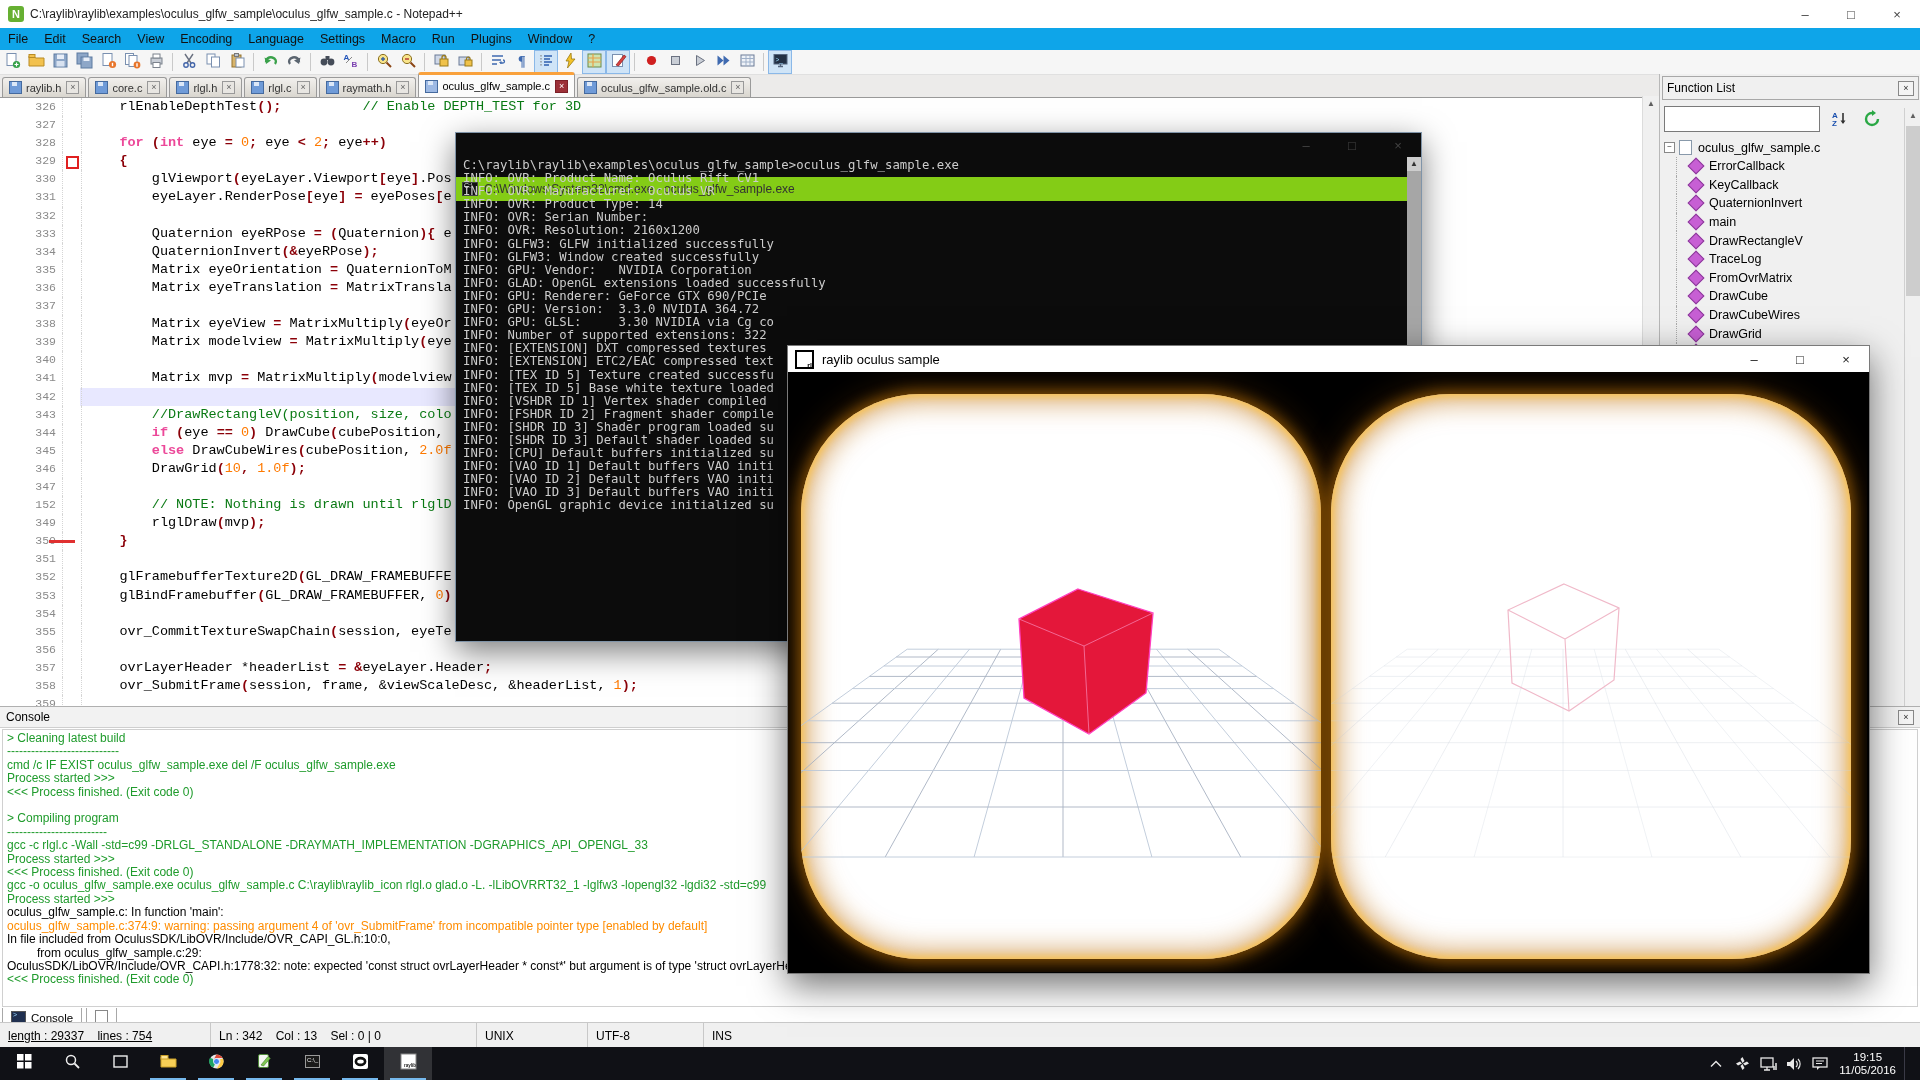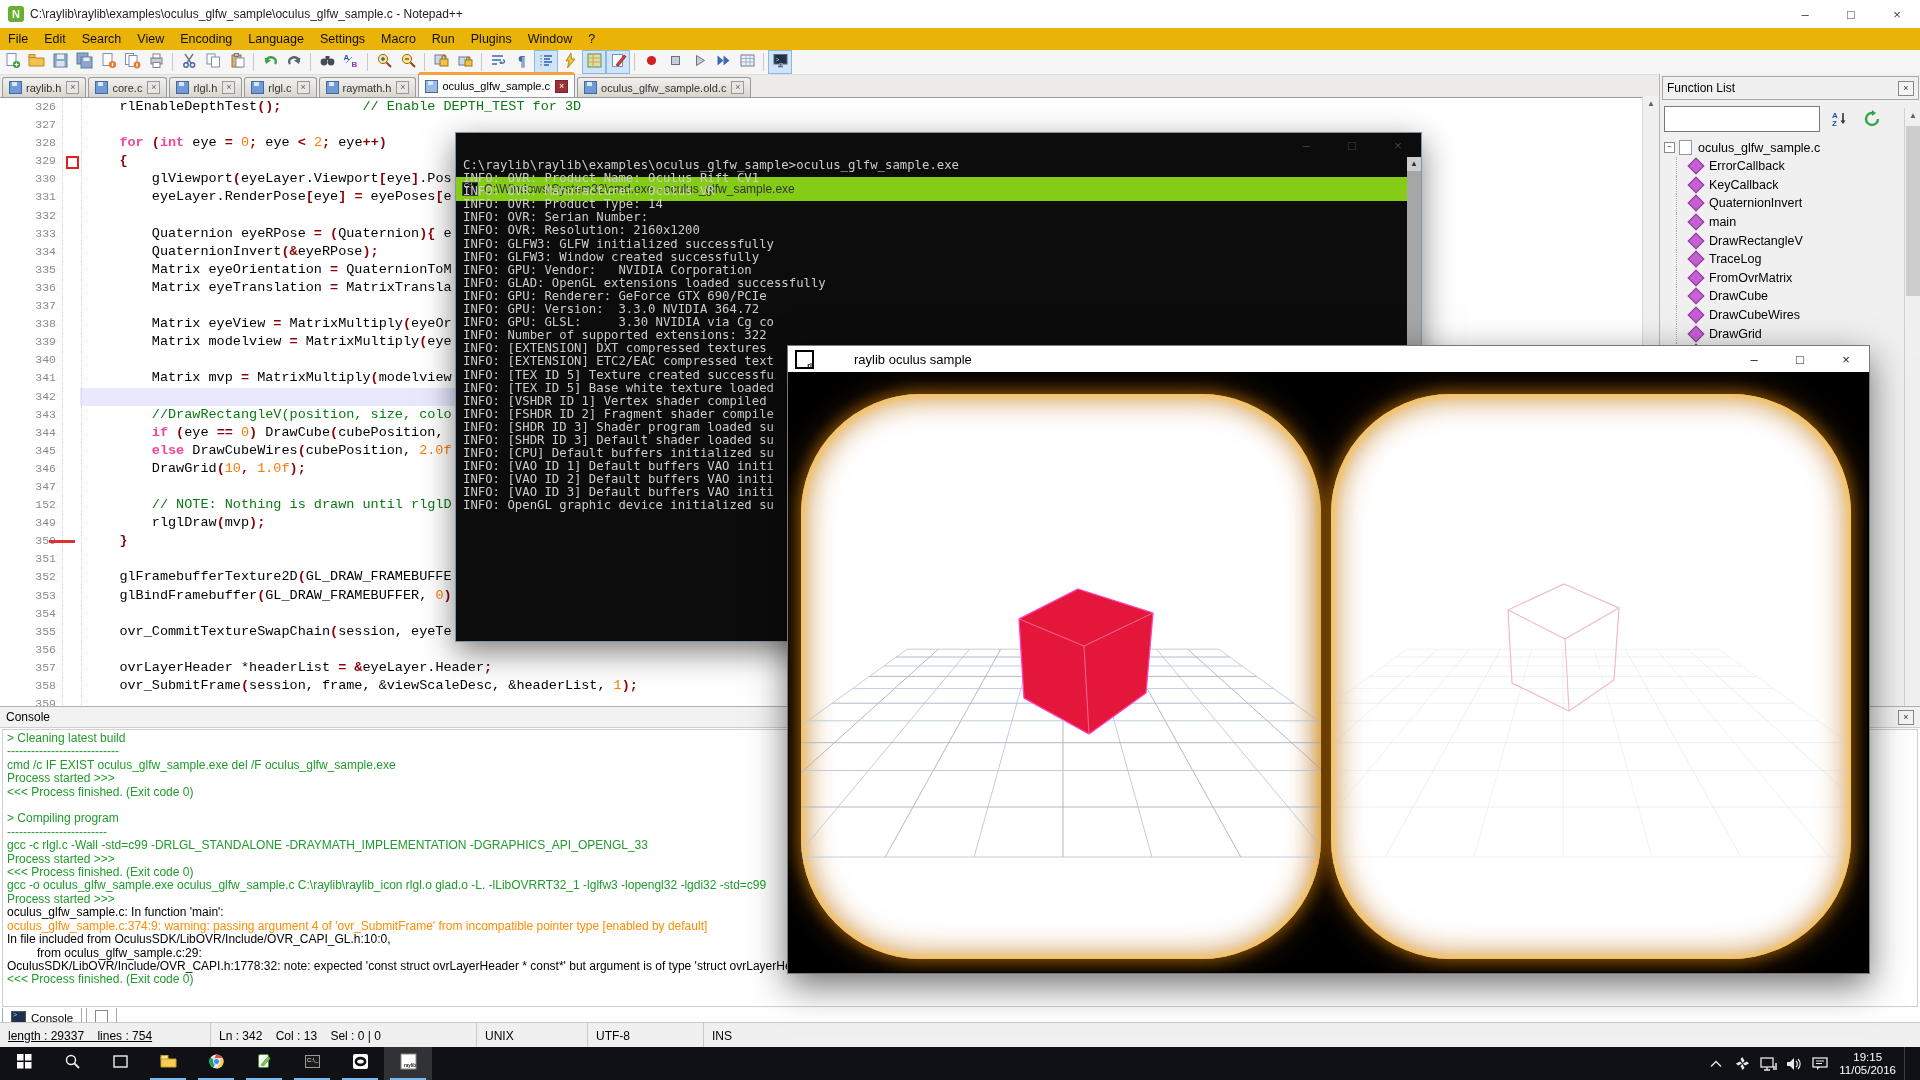--- a/index.html
+++ b/index.html
@@ -10,21 +10,21 @@
 
   
   #npp{left:0;top:0;width:1920px;height:1047px;background:#fff;}
   #npp-titlebar{left:0;top:0;width:1920px;height:28px;background:#ffffff;display:flex;align-items:center;}
   #npp-titlebar .ticon{width:16px;height:16px;margin:0 6px 0 8px;background:#66b032;border-radius:3px;
       color:#fff;font-size:11px;font-weight:bold;text-align:center;line-height:16px;}
   #npp-titlebar .ttext{font-size:12px;color:#222;}
   .winbtns{position:absolute;right:0;top:0;display:flex;}
   .winbtn{width:46px;height:28px;display:flex;align-items:center;justify-content:center;
       font-size:13px;color:#444;}
-  #npp-menubar{left:0;top:28px;width:1920px;height:22px;background:#eab308;display:flex;align-items:center;}
+  #npp-menubar{left:0;top:28px;width:1920px;height:22px;background:#0ea5e9;display:flex;align-items:center;}
   .menu-item{padding:2px 8px;font-size:12.5px;color:#111;}
   #npp-toolbar{left:0;top:50px;width:1920px;height:24px;background:#f6f6f6;display:flex;align-items:center;
       border-bottom:1px solid #e0e0e0;}
   .tbtn{width:22px;height:22px;display:flex;align-items:center;justify-content:center;border:1px solid transparent;}
   .tbtn.pressed{background:#cfe4f7;border:1px solid #8ab8e8;}
   .tb-sep{width:1px;height:18px;background:#c9c9c9;margin:0 4px;}
 
   
   #npp-tabbar{left:0;top:74px;width:1920px;height:22px;background:#ecebea;border-bottom:1px solid #9a9a9a;
       display:flex;align-items:flex-end;}
@@ -110,21 +110,21 @@
   #cmd-titlebar .winbtn{height:24px;}
   #cmd-body{position:absolute;left:0;top:24px;right:14px;bottom:0;overflow:hidden;padding:2px 0 0 7px;}
   .cmd-line{font-family:"DejaVu Sans Mono",monospace;font-size:12.3px;line-height:13.1px;color:#cccccc;white-space:pre;}
   #cmd-scroll{position:absolute;right:0;top:24px;width:14px;bottom:0;background:#cdcdcd;}
   #cmd-scroll .sb-arrow{width:14px;height:14px;line-height:14px;color:#333;}
   #cmd-thumb{position:absolute;left:0;top:14px;width:14px;height:420px;background:#a6a6a6;}
 
   
   #rlwin{left:787px;top:345px;width:1081px;height:627px;background:#000;border:1px solid #7a7a7a;
       box-shadow:0 12px 34px rgba(0,0,0,.55);z-index:50;}
-  #rl-titlebar{height:26px;background:#fff;display:flex;align-items:center;gap:32px;}
+  #rl-titlebar{height:26px;background:#fff;display:flex;align-items:center;}
   #rl-titlebar .rlicon{width:15px;height:15px;border:2px solid #000;margin:0 8px 0 7px;position:relative;background:#fff;}
   #rl-titlebar .rlicon:after{content:"rl";position:absolute;right:0px;bottom:-2px;font-size:7px;font-weight:bold;color:#000;}
   #rl-titlebar .ttext{font-size:13px;color:#000;}
   #rl-titlebar .winbtn{height:26px;color:#222;}
   #rl-body{position:absolute;left:0;top:26px;width:1079px;height:600px;background:#000;overflow:hidden;}
   .eye{position:absolute;top:22px;width:520px;height:565px;background:#fff;border-radius:120px;
       box-shadow:inset 0 0 9px 2px rgba(255,196,70,.95), inset 0 0 26px 9px rgba(187,108,8,.55),
                  0 0 13px 4px rgba(210,128,8,.5), 0 0 30px 10px rgba(140,75,0,.28);}
   #eye-left{left:13px;} #eye-right{left:543px;}
   .eye svg{position:absolute;left:0;top:0;border-radius:120px;}

